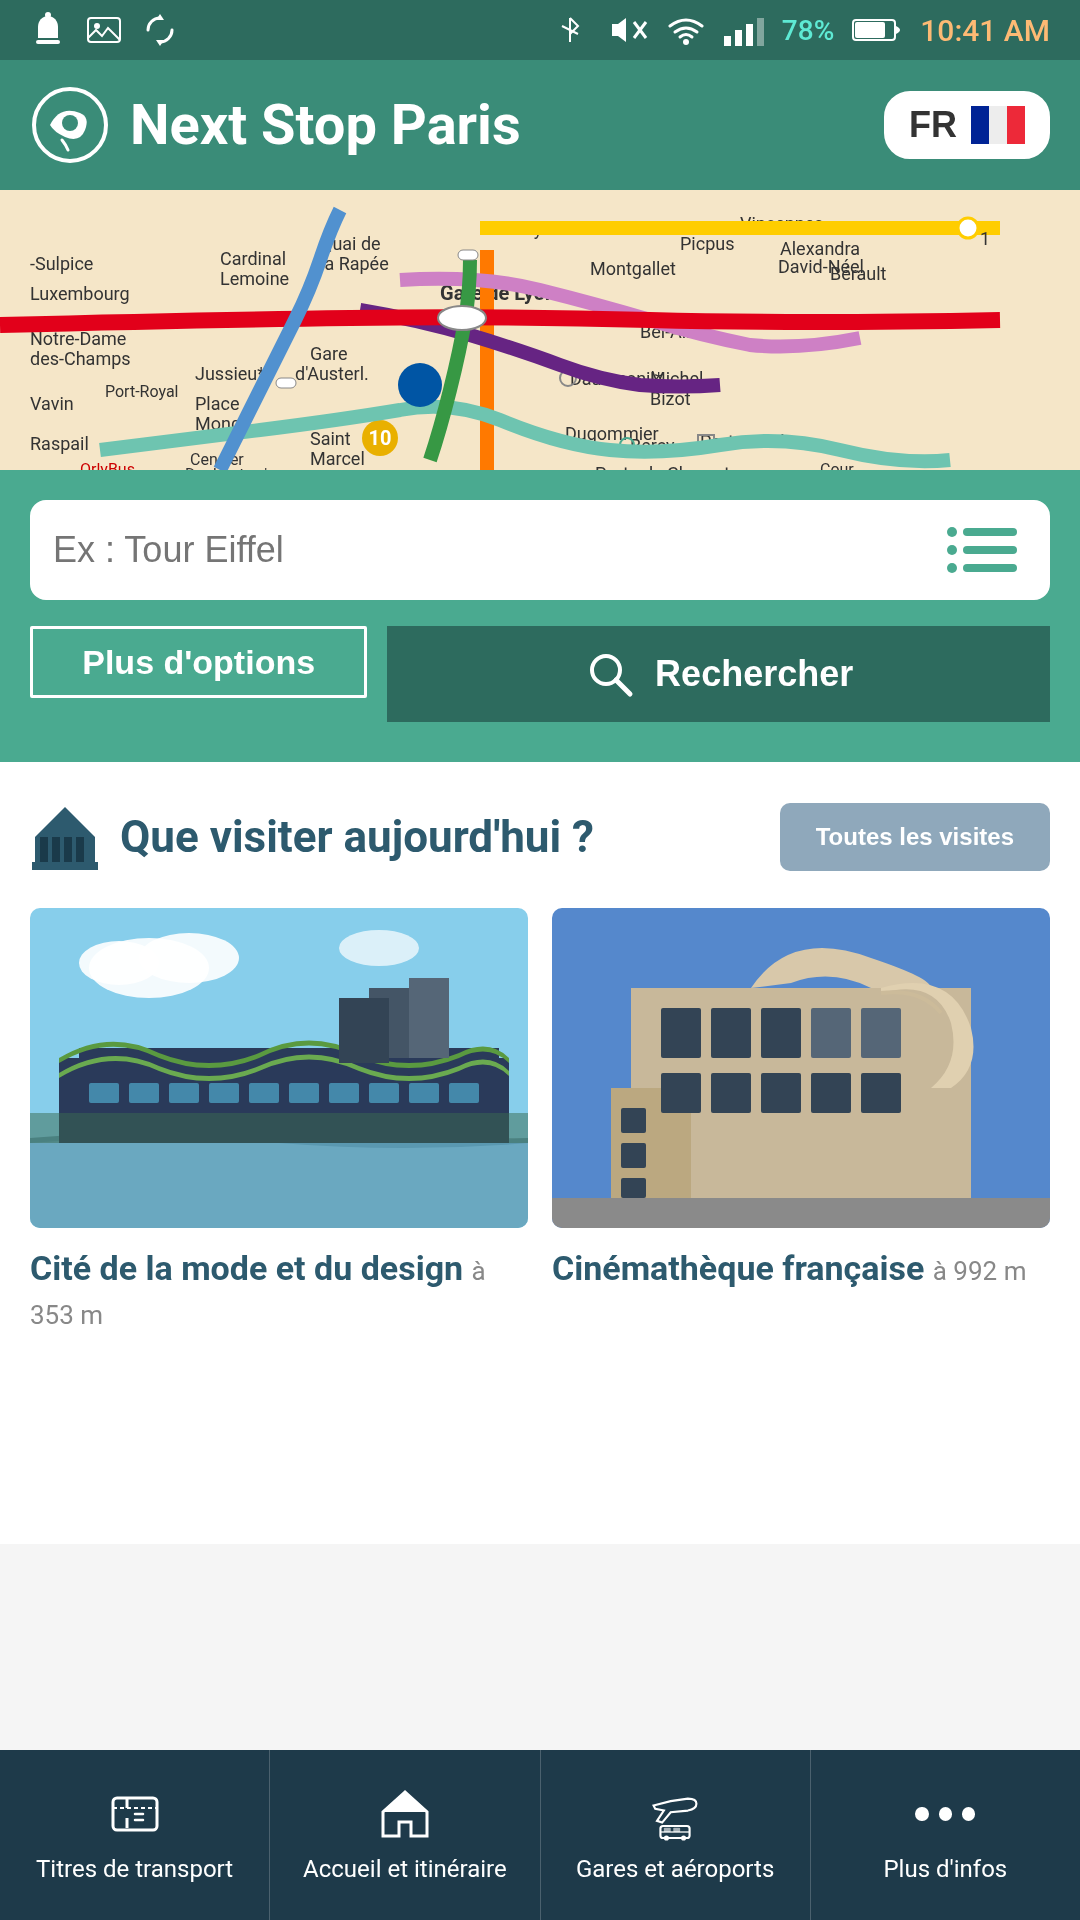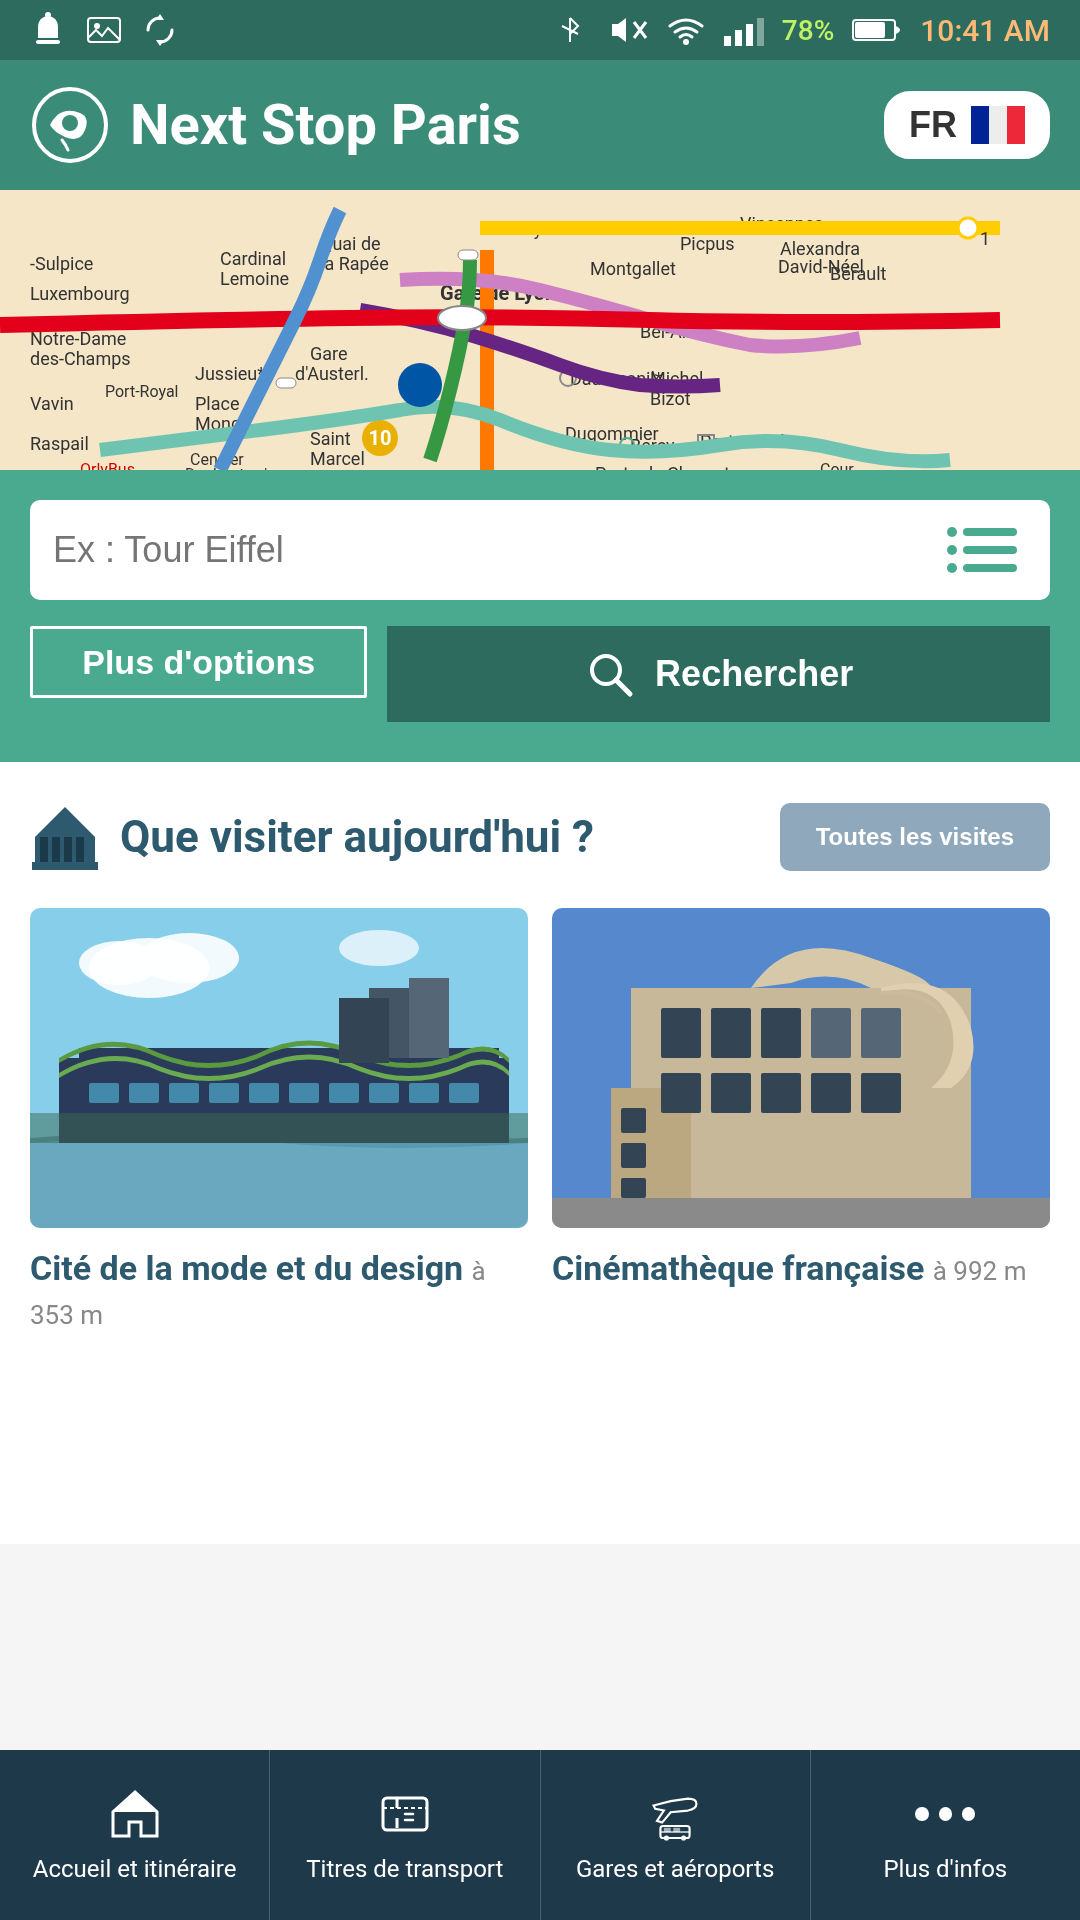--- a/index.html
+++ b/index.html
@@ -99,21 +99,21 @@
     }
 
     
     .search-section {
       background: #4aaa90;
       padding: 30px 30px 40px 30px;
     }
     .search-box {
       background: white;
       border: 3px solid white;
-      border-radius: 10px;
+      border-radius: 16px;
       display: flex;
       align-items: center;
       padding: 0 20px;
       height: 100px;
       margin-bottom: 26px;
       justify-content: space-between;
     }
     .search-input {
       flex: 1;
       border: none;
@@ -333,21 +333,21 @@
       <path d="M14 23 Q20 18 26 23" stroke="white" stroke-width="3" fill="none" stroke-linecap="round"></path>
       <circle cx="20" cy="28" r="3" fill="white"></circle>
     </svg>
 
     <svg width="40" height="32" viewBox="0 0 40 32" fill="white">
       <rect x="0" y="22" width="7" height="10" fill="white"></rect>
       <rect x="11" y="16" width="7" height="16" fill="white"></rect>
       <rect x="22" y="10" width="7" height="22" fill="white"></rect>
       <rect x="33" y="4" width="7" height="28" fill="white" opacity="0.4"></rect>
     </svg>
-    <span style="font-size:28px;color:#bef264;">78%</span>
+    <span style="font-size:28px;color:#5eead4;">78%</span>
 
     <svg width="50" height="28" viewBox="0 0 50 28" fill="none">
       <rect x="1" y="4" width="42" height="20" rx="3" stroke="white" stroke-width="2"></rect>
       <rect x="3" y="6" width="30" height="16" rx="2" fill="white"></rect>
       <path d="M44 10 L44 18 Q48 16 48 14 Q48 12 44 10Z" fill="white"></path>
     </svg>
     <span style="font-size:30px;color:#fdba74;font-weight:500;">10:41 AM</span>
   </div>
 </div>
 
@@ -618,35 +618,35 @@
       </div>
     </div>
   </div>
 
   <div class="bottom-spacer"></div>
 </div>
 
 <div class="bottom-nav">
 
   <div class="nav-item">
-    <svg class="nav-icon" width="60" height="60" viewBox="0 0 60 60" fill="white">
-      <path d="M30 8 L8 28 L8 52 L24 52 L24 38 L36 38 L36 52 L52 52 L52 28 Z" stroke="white" stroke-width="3" fill="none"></path>
-      <path d="M30 8 L8 28 L52 28 Z" fill="white"></path>
-    </svg>
-    <span class="nav-label">Accueil et itinéraire</span>
-  </div>
-
-  <div class="nav-item">
     <svg class="nav-icon" width="60" height="60" viewBox="0 0 60 60" fill="none">
       <rect x="8" y="14" width="44" height="32" rx="4" stroke="white" stroke-width="3"></rect>
       <path d="M8 24 L52 24" stroke="white" stroke-width="2" stroke-dasharray="4,3"></path>
       <path d="M22 34 L22 44 M22 14 L22 24" stroke="white" stroke-width="3"></path>
       <path d="M30 30 L38 30 M30 36 L38 36" stroke="white" stroke-width="2.5" stroke-linecap="round"></path>
     </svg>
     <span class="nav-label">Titres de transport</span>
+  </div>
+
+  <div class="nav-item">
+    <svg class="nav-icon" width="60" height="60" viewBox="0 0 60 60" fill="white">
+      <path d="M30 8 L8 28 L8 52 L24 52 L24 38 L36 38 L36 52 L52 52 L52 28 Z" stroke="white" stroke-width="3" fill="none"></path>
+      <path d="M30 8 L8 28 L52 28 Z" fill="white"></path>
+    </svg>
+    <span class="nav-label">Accueil et itinéraire</span>
   </div>
 
   <div class="nav-item">
     <svg class="nav-icon" width="70" height="60" viewBox="0 0 70 60" fill="none">
 
       <path d="M10 20 L30 15 L50 12 Q60 12 60 18 Q60 24 50 26 L30 28 L20 40 L14 38 L22 26 L12 24 Z" stroke="white" stroke-width="2.5" fill="none"></path>
 
       <rect x="18" y="44" width="34" height="14" rx="3" stroke="white" stroke-width="2.5"></rect>
       <circle cx="25" cy="58" r="3" fill="white"></circle>
       <circle cx="45" cy="58" r="3" fill="white"></circle>

